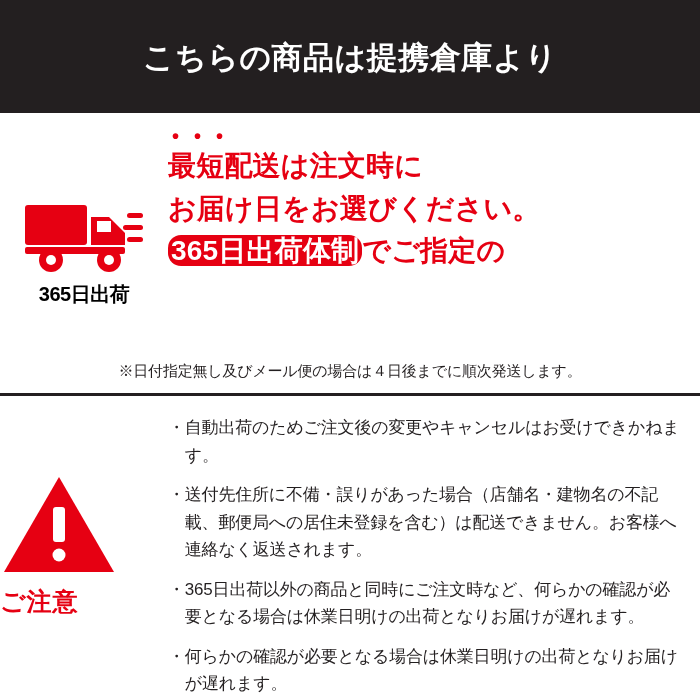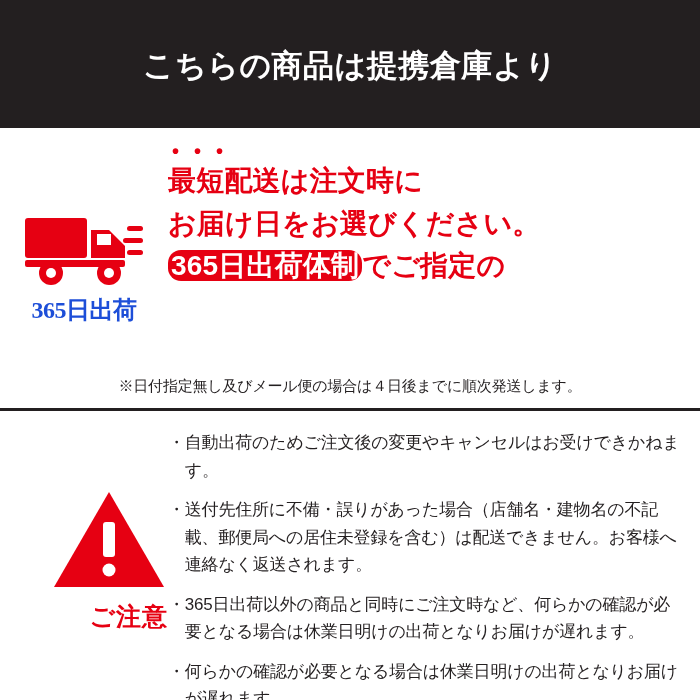--- a/index.html
+++ b/index.html
@@ -16,21 +16,21 @@
     box-sizing: border-box;
     background: #ffffff;
     position: relative;
     overflow: hidden;
   }
 
   
   .header {
     background: #231f20;
     color: #ffffff;
-    height: 128px;
+    height: 113px;
     box-sizing: border-box;
     display: flex;
     flex-direction: column;
     align-items: center;
     justify-content: center;
     padding-top: 4px;
   }
   .header-line {
     font-size: 31px;
     font-weight: bold;
@@ -59,26 +59,25 @@
     display: flex;
     flex-direction: column;
     align-items: center;
     justify-content: center;
     padding-top: 22px;
   }
   .truck-svg {
     display: block;
   }
   .truck-caption {
-    color: #1d4ed8;
-    font-size: 24px;
+    color: #000000;
+    font-size: 20px;
     font-weight: bold;
     margin-top: 6px;
     letter-spacing: -0.5px;
-    font-family: Liberation Serif, serif;
   }
   .mid-text {
     flex: 1;
     padding-right: 16px;
     padding-top: 22px;
   }
   .mid-line {
     color: #e60012;
     font-size: 28px;
     font-weight: bold;
@@ -118,21 +117,21 @@
     display: flex;
     height: 301px;
     box-sizing: border-box;
     padding-top: 8px;
   }
   .caution-left {
     width: 168px;
     flex: 0 0 168px;
     display: flex;
     flex-direction: column;
-    align-items: flex-end;
+    align-items: flex-start;
     justify-content: center;
     padding-bottom: 10px;
   }
   .warn-svg { display: block; }
   .caution-label {
     color: #e60012;
     font-size: 25px;
     font-weight: bold;
     letter-spacing: 1px;
     margin-top: 8px;

